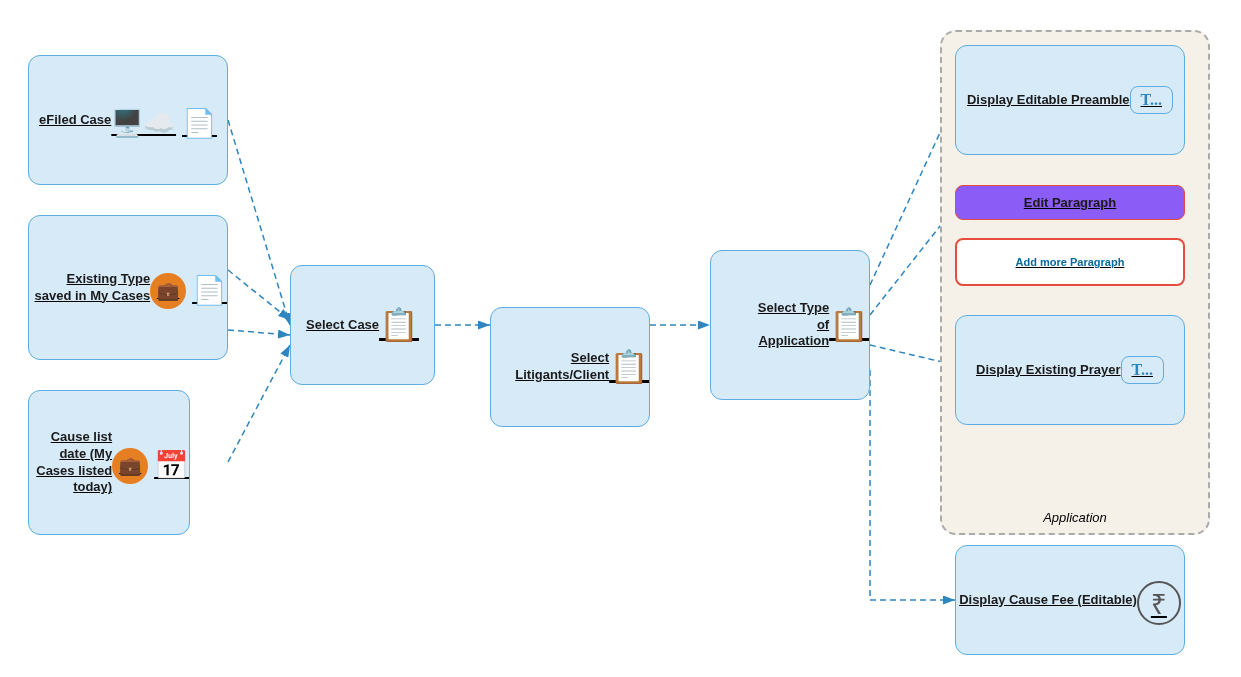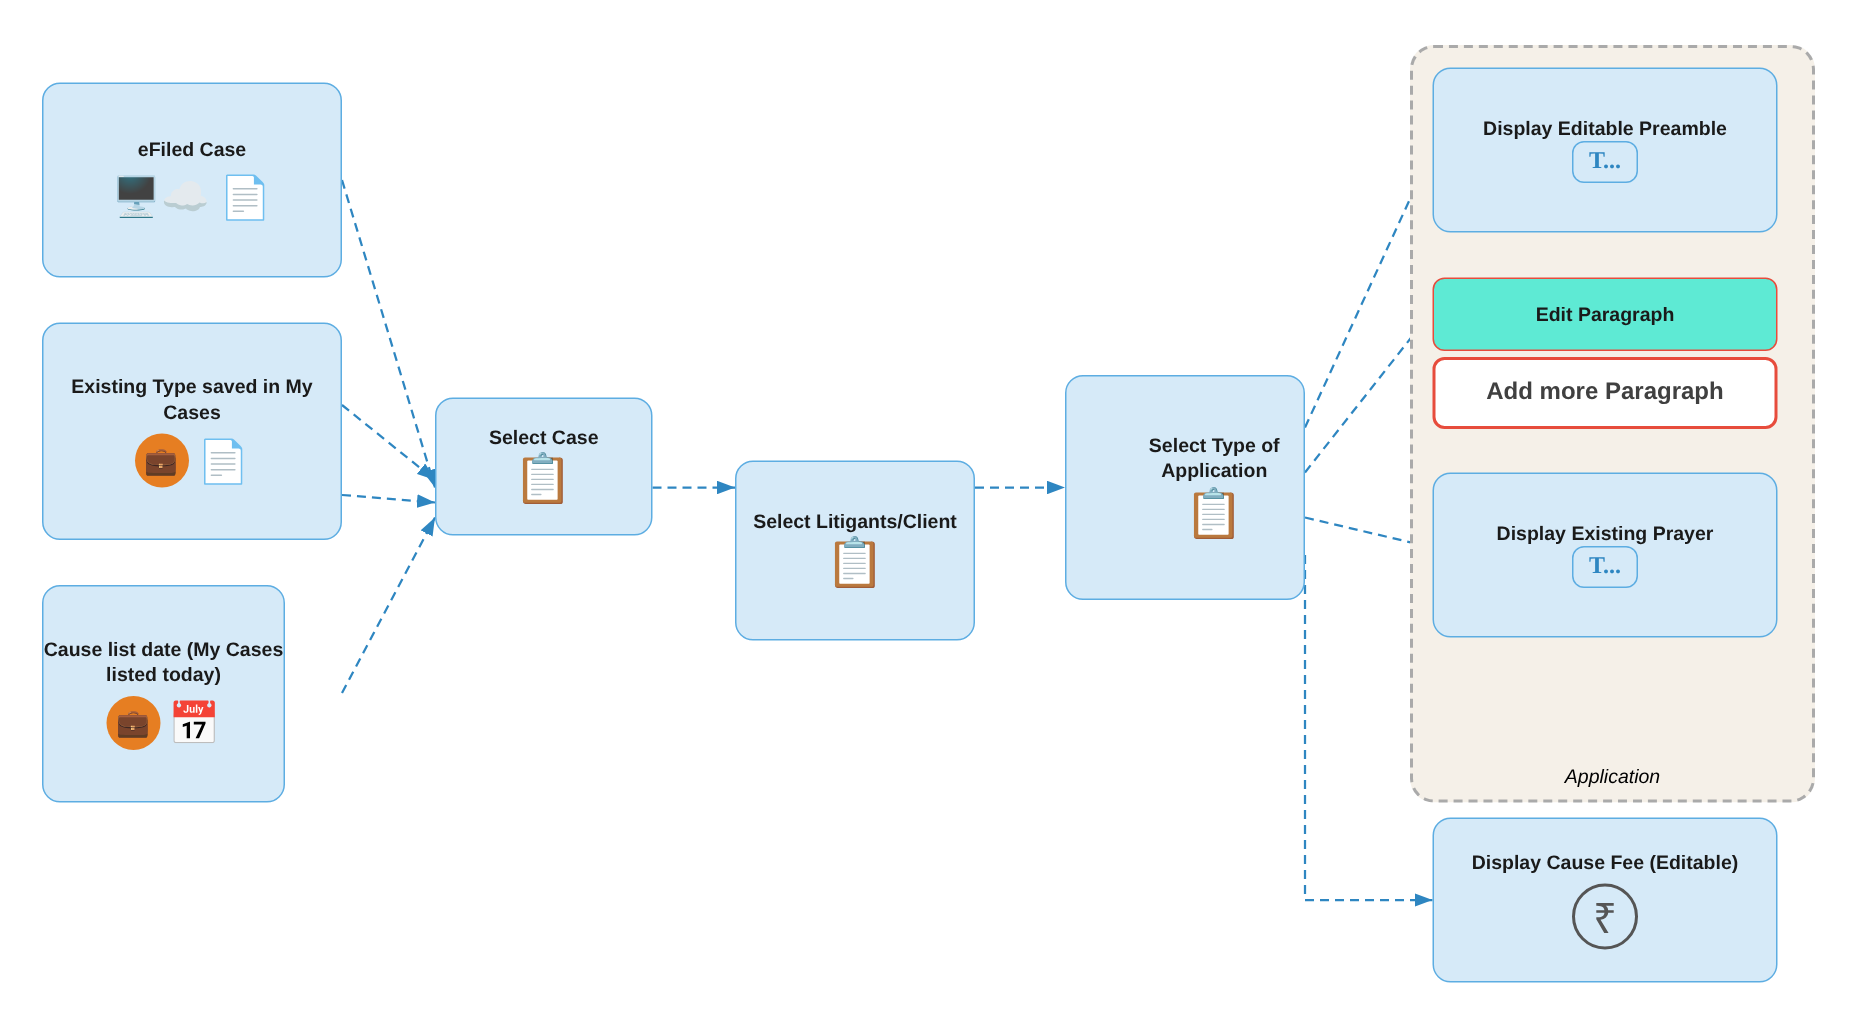--- a/index.html
+++ b/index.html
@@ -20,24 +20,25 @@
       padding: 20px;
     }
 
     
     .box {
       border-radius: 12px;
       background: #d6eaf8;
       border: 1.5px solid #5dade2;
       position: absolute;
       display: flex;
-      flex-direction: column;
+      flex-direction: row;
       align-items: center;
       justify-content: center;
-      text-align: center;
+      text-align: right;
+      text-decoration: underline;
     }
 
     .box-label {
       font-size: 13px;
       font-weight: 600;
       color: #1a1a1a;
       line-height: 1.3;
     }
 
     
@@ -50,21 +51,21 @@
       width: 200px; height: 145px;
     }
     .causelist-box {
       left: 28px; top: 390px;
       width: 162px; height: 145px;
     }
 
     
     .select-case-box {
       left: 290px; top: 265px;
-      width: 145px; height: 92px;
+      width: 145px; height: 120px;
     }
     .select-litigants-box {
       left: 490px; top: 265px;
       width: 160px; height: 120px;
     }
     .select-type-box {
       left: 710px; top: 250px;
       width: 160px; height: 150px; padding-left: 39px;
     }
 
@@ -88,23 +89,23 @@
       font-style: italic;
     }
 
     .preamble-box {
       left: 955px; top: 45px;
       width: 230px; height: 110px;
     }
 
     .edit-paragraph-box {
       left: 955px; top: 185px;
-      width: 230px; height: 49px;
+      width: 230px; height: 35px;
       border: 1.5px solid #e74c3c;
-      background: #5eead4;
+      background: #8b5cf6;
       border-radius: 8px;
     }
 
     .add-paragraph-box {
       left: 955px; top: 238px;
       width: 230px; height: 48px;
       border: 2px solid #e74c3c;
       background: #fff;
       border-radius: 8px;
     }
@@ -156,23 +157,23 @@
       pointer-events: none;
     }
 
     .edit-paragraph-label {
       font-size: 13px;
       font-weight: 600;
       color: #1a1a1a;
     }
 
     .add-paragraph-label {
-      font-size: 16px;
+      font-size: 11px;
       font-weight: 700;
-      color: #404040;
+      color: #0369a1;
     }
 
     .rupee-icon {
       font-size: 28px;
       color: #555;
       border: 2px solid #555;
       border-radius: 50%;
       width: 44px; height: 44px;
       display: flex;
       align-items: center;

